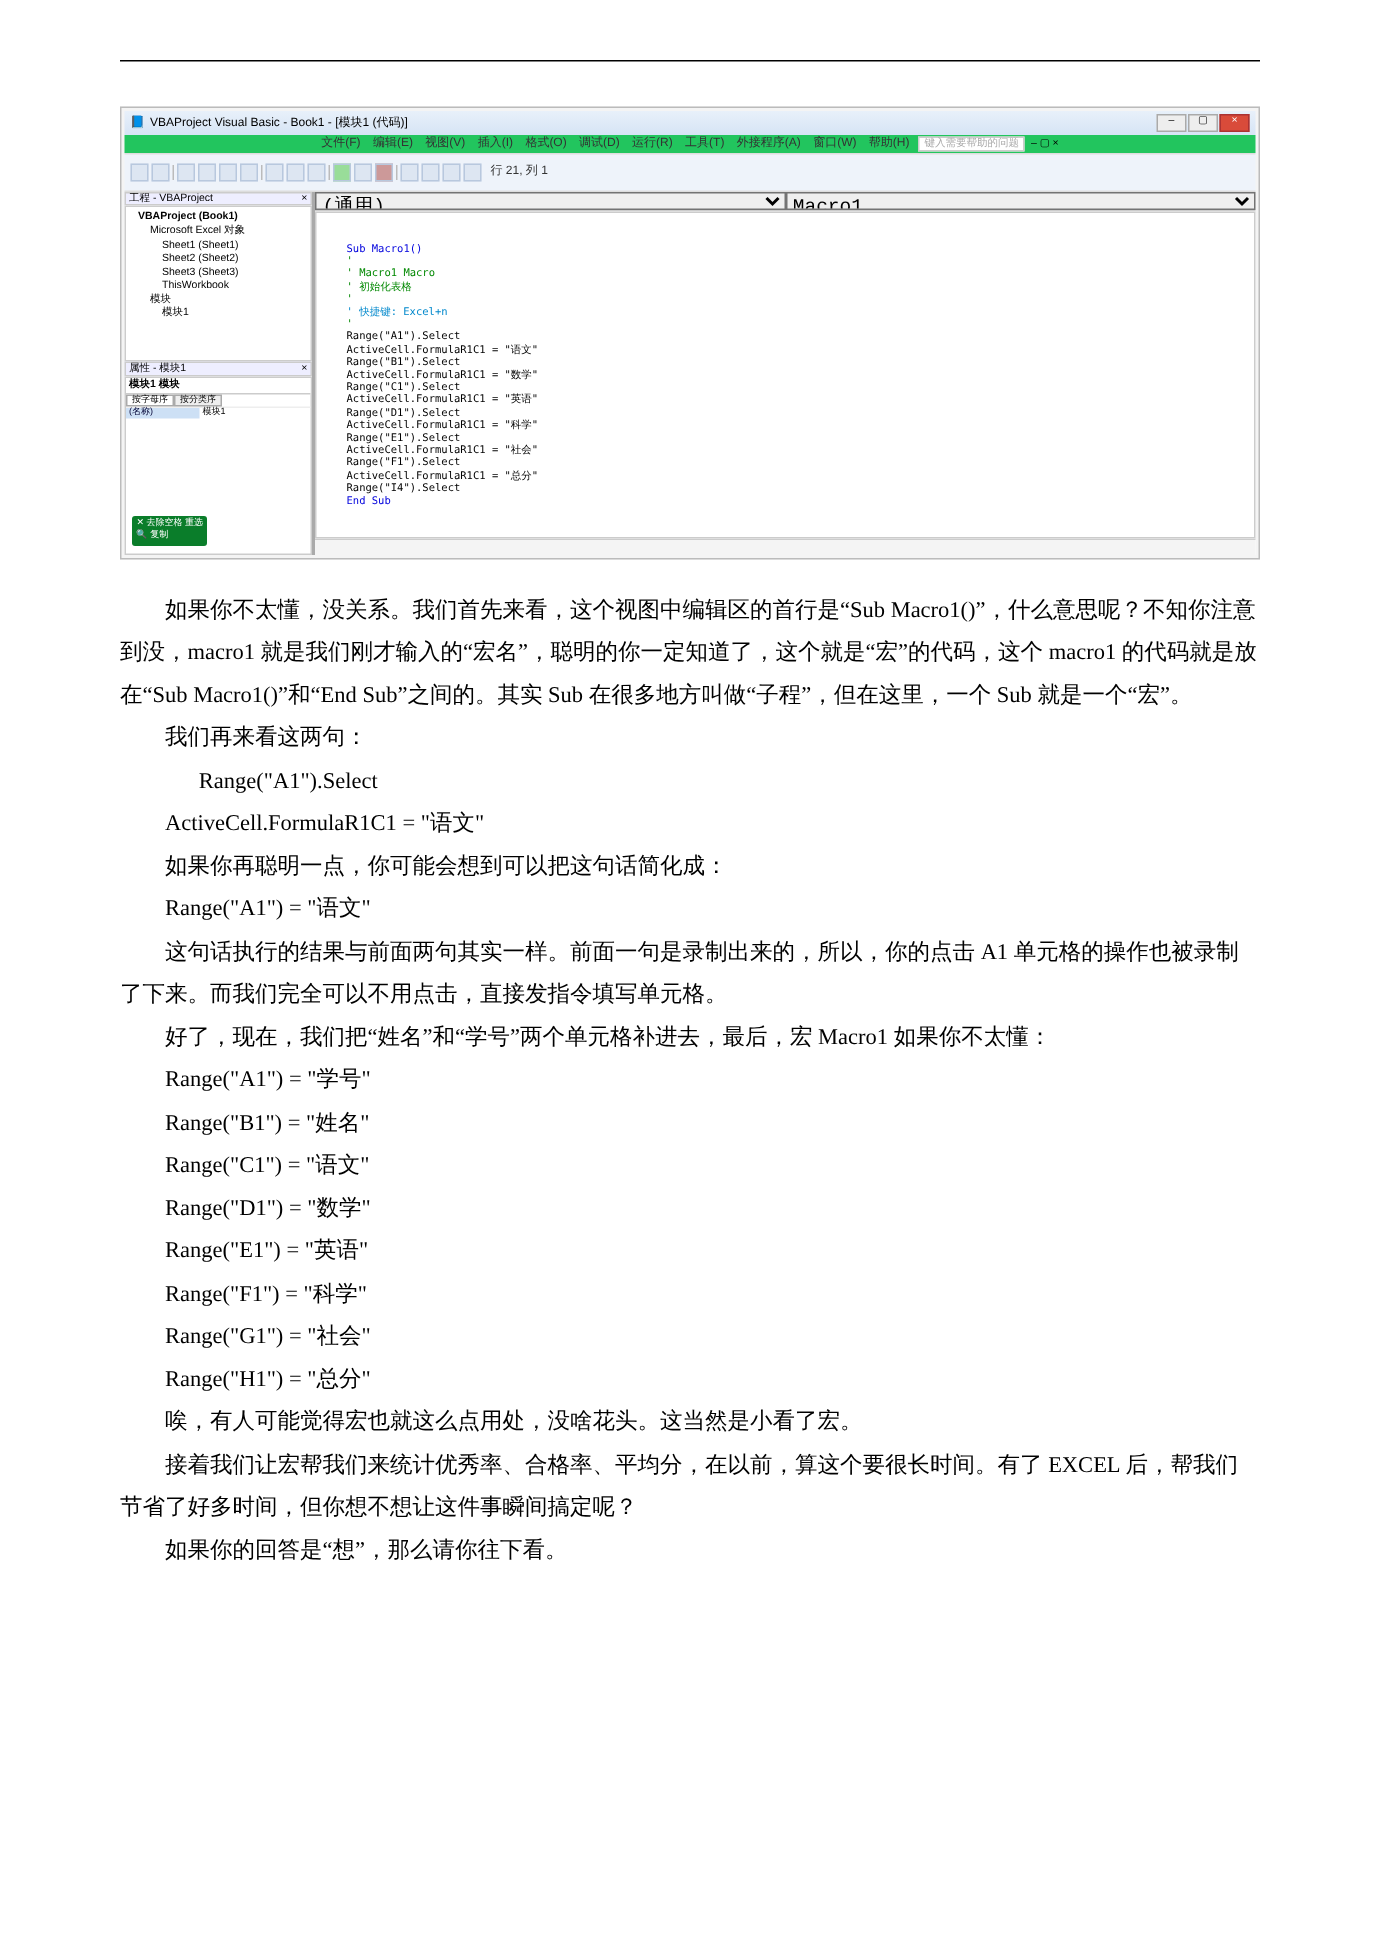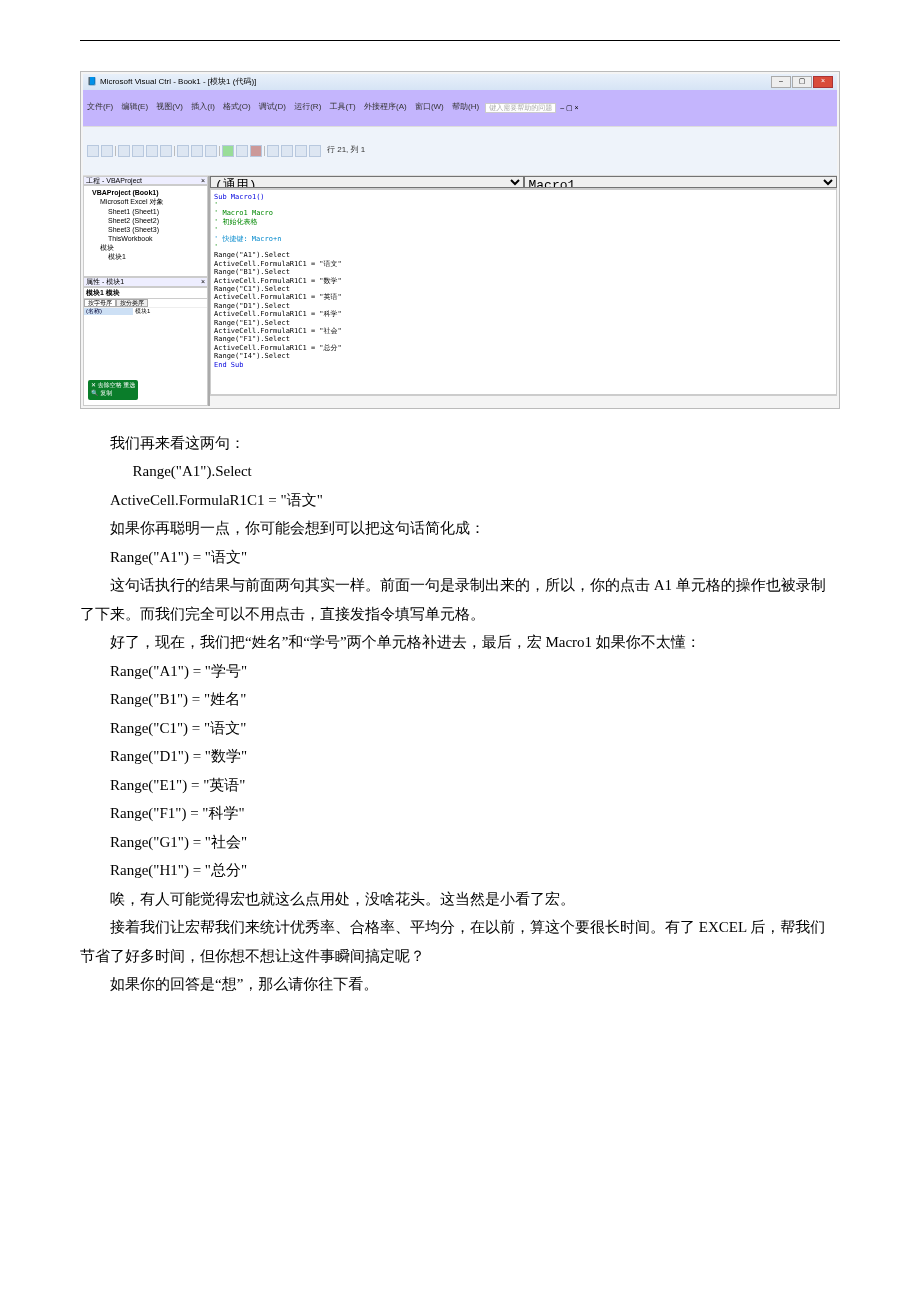--- a/index.html
+++ b/index.html
@@ -5,24 +5,24 @@
 body{margin:0;background:#fff;font-family:"SimSun","宋体",serif;font-size:15px;line-height:1.9;color:#000}
 .page{width:760px;margin:0 auto;padding:40px 80px}
 .hr{border-top:1px solid #000;margin-bottom:30px}
 .shot{border:1px solid #bbb;background:#f4f4f4;padding:2px;margin:10px 0 20px 0;font-family:Tahoma,Arial,sans-serif;font-size:8px;line-height:1.1}
 .titlebar{background:linear-gradient(#e8f0fa,#d6e4f5);padding:2px 4px;display:flex;justify-content:space-between;align-items:center}
 .titlebar .left{display:flex;align-items:center;gap:3px}
 .winbtns span{display:inline-block;width:18px;height:10px;margin-left:1px;text-align:center;font-size:7px}
 .minb{background:#eee;border:1px solid #aaa}
 .maxb{background:#eee;border:1px solid #aaa}
 .closeb{background:#d94b3a;color:#fff;border:1px solid #a33}
-.menubar{background:#c4b5fd;padding:13px 4px;display:flex;justify-content:flex-start;align-items:center}
+.menubar{background:#22c55e;padding:1px 4px;display:flex;justify-content:center;align-items:center}
 .menubar .menus span{margin-right:6px;color:#333}
 .helpbox{background:#fff;border:1px solid #ccc;padding:0 3px;color:#aaa;font-size:7px}
-.toolbar{background:#eef3fa;padding:18px 4px;border-top:1px solid #ddd;border-bottom:1px solid #ddd;display:flex;align-items:center;gap:2px}
+.toolbar{background:#eef3fa;padding:6px 4px;border-top:1px solid #ddd;border-bottom:1px solid #ddd;display:flex;align-items:center;gap:2px}
 .toolbar .tb{display:inline-block;width:10px;height:10px;background:#dde6f2;border:1px solid #b8c8de}
 .toolbar .sep{width:1px;height:10px;background:#bbb}
 .toolbar .status{color:#333;margin-left:4px}
 .mainarea{display:flex;min-height:230px;background:#fff}
 .leftcol{width:125px;border-right:2px solid #aaa;display:flex;flex-direction:column}
 .panehdr{background:#eef;border:1px solid #ccc;padding:0 2px;display:flex;justify-content:space-between;align-items:center;font-size:7px}
 .panehdr .x{cursor:default}
 .tree{background:#fff;border:1px solid #ccc;flex:1;padding:2px;font-size:7px;line-height:1.3;overflow:hidden}
 .tree .indent1{margin-left:6px}
 .tree .indent2{margin-left:14px}
@@ -34,41 +34,41 @@
 .propwin .tab{border:1px solid #aaa;padding:0 3px;background:#eee;font-size:6px}
 .propwin .tab.active{background:#fff}
 .propwin .row{display:flex;border-top:1px solid #eee}
 .propwin .row .k{width:45px;padding:0 2px;background:#cde0f5;color:#003;font-size:6px}
 .propwin .row .v{padding:0 2px;font-size:6px}
 .propwin .blank{height:90px;position:relative}
 .tooltip{position:absolute;bottom:5px;left:4px;background:#0a7d2a;color:#fff;font-size:6px;padding:2px 3px;line-height:1.3;border-radius:2px}
 .codecol{flex:1;display:flex;flex-direction:column}
 .codetop{display:flex;border-bottom:1px solid #ccc}
 .codetop select{flex:1;font-size:13px;height:12px;border:1px solid #737373;font-family:Liberation Mono, monospace}
-.codearea{flex:1;background:#fff;border:1px solid #ccc;padding:3px;font-family:"NSimSun","宋体",monospace;font-size:7px;line-height:1.2;position:relative;overflow:hidden}
+.codearea{flex:1;background:#fff;border:1px solid #ccc;padding:20px;font-family:"NSimSun","宋体",monospace;font-size:7px;line-height:1.2;position:relative;overflow:hidden}
 .codearea .c-blue{color:#00d}
 .codearea .c-green{color:#080}
 .codearea .c-bluelink{color:#08c}
 .codearea .c-black{color:#000}
 .botbar{height:10px;background:#f4f4f4;border-top:1px solid #ccc}
 .para{text-indent:2em;margin:0}
 .noindent{text-indent:0;margin:0;padding-left:2em}
 .noindent.extra{padding-left:3.5em}
 </style>
 </head>
 <body>
 
 <div class="page">
 <div class="hr"></div>
 
 <div class="shot">
   <div class="titlebar">
     <div class="left">
           <span>📘</span>
-          <span>Microsoft Visual Ctrl - Book1 - [模块1 (代码)]</span>
+          <span>VBAProject Visual Basic - Book1 - [模块1 (代码)]</span>
         </div>
     <div class="winbtns">
       <span class="minb">–</span><span class="maxb">▢</span><span class="closeb">×</span>
     </div>
   </div>
   <div class="menubar">
     <div class="menus">
       <span>文件(F)</span>
       <span>编辑(E)</span>
       <span>视图(V)</span>
@@ -150,21 +150,21 @@
       <div class="codetop">
         <select><option>(通用)</option></select>
         <select><option>Macro1</option></select>
       </div>
       <div class="codearea">
 <span class="c-blue">Sub Macro1()</span><br>
 <span class="c-green">'</span><br>
 <span class="c-green">' Macro1 Macro</span><br>
 <span class="c-green">' 初始化表格</span><br>
 <span class="c-green">'</span><br>
-<span class="c-bluelink">' 快捷键: Macro+n</span><br>
+<span class="c-bluelink">' 快捷键: Excel+n</span><br>
 <span class="c-green">'</span><br>
 <span class="c-black">    Range("A1").Select</span><br>
 <span class="c-black">    ActiveCell.FormulaR1C1 = "语文"</span><br>
 <span class="c-black">    Range("B1").Select</span><br>
 <span class="c-black">    ActiveCell.FormulaR1C1 = "数学"</span><br>
 <span class="c-black">    Range("C1").Select</span><br>
 <span class="c-black">    ActiveCell.FormulaR1C1 = "英语"</span><br>
 <span class="c-black">    Range("D1").Select</span><br>
 <span class="c-black">    ActiveCell.FormulaR1C1 = "科学"</span><br>
 <span class="c-black">    Range("E1").Select</span><br>
@@ -172,20 +172,21 @@
 <span class="c-black">    Range("F1").Select</span><br>
 <span class="c-black">    ActiveCell.FormulaR1C1 = "总分"</span><br>
 <span class="c-black">    Range("I4").Select</span><br>
 <span class="c-blue">End Sub</span>
       </div>
       <div class="botbar"></div>
     </div>
   </div>
 </div>
 
+<p class="para">如果你不太懂，没关系。我们首先来看，这个视图中编辑区的首行是“Sub Macro1()”，什么意思呢？不知你注意到没，macro1 就是我们刚才输入的“宏名”，聪明的你一定知道了，这个就是“宏”的代码，这个 macro1 的代码就是放在“Sub Macro1()”和“End Sub”之间的。其实 Sub 在很多地方叫做“子程”，但在这里，一个 Sub 就是一个“宏”。</p>
 <p class="para">我们再来看这两句：</p>
 <p class="noindent extra">Range("A1").Select</p>
 <p class="noindent">ActiveCell.FormulaR1C1 = "语文"</p>
 <p class="para">如果你再聪明一点，你可能会想到可以把这句话简化成：</p>
 <p class="noindent">Range("A1") = "语文"</p>
 <p class="para">这句话执行的结果与前面两句其实一样。前面一句是录制出来的，所以，你的点击 A1 单元格的操作也被录制了下来。而我们完全可以不用点击，直接发指令填写单元格。</p>
 <p class="para">好了，现在，我们把“姓名”和“学号”两个单元格补进去，最后，宏 Macro1 如果你不太懂：</p>
 <p class="noindent">Range("A1") = "学号"</p>
 <p class="noindent">Range("B1") = "姓名"</p>
 <p class="noindent">Range("C1") = "语文"</p>

